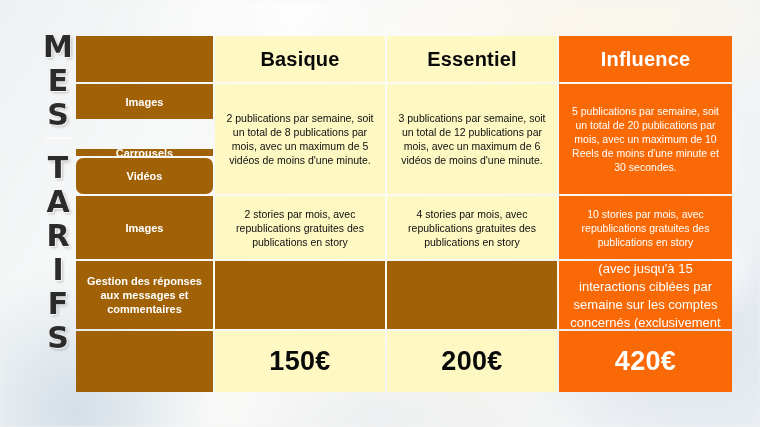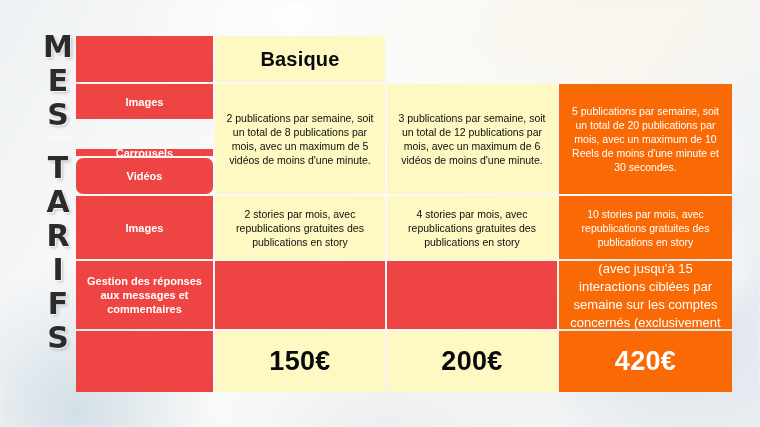--- a/index.html
+++ b/index.html
@@ -94,21 +94,21 @@
   .cell {
     display: flex;
     flex-direction: column;
     align-items: center;
     justify-content: center;
     text-align: center;
     padding: 2px 8px;
     overflow: hidden;
   }
 
-  .dark  { background: #ef4444; }
+  .dark  { background: #a16207; }
   .blue  { background: #fef9c3; }
   .orange{ background: #F96A06; }
 
   .label-text {
     color: #ffffff;
     font-size: 11px;
     font-weight: 700;
     line-height: 14px;
   }
 
@@ -176,20 +176,26 @@
       <span class="vt-letter">S</span>
     </div>
   </div>
 
   <div id="pricing-table">
 
     <div class="cell dark r1 c1"></div>
     <div class="cell blue r1 c2">
       <span class="head-text head-dark-ink">Basique</span>
     </div>
+    <div class="cell blue r1 c3">
+      <span class="head-text head-dark-ink">Essentiel</span>
+    </div>
+    <div class="cell orange r1 c4">
+      <span class="head-text head-light-ink">Influence</span>
+    </div>
 
     <div class="cell dark r2 c1">
       <span class="label-text">Images</span>
     </div>
     <div class="cell dark r3 c1">
       <span class="label-text">Carrousels</span>
     </div>
     <div class="cell dark r4 c1">
       <span class="label-text">Vidéos</span>
     </div>

